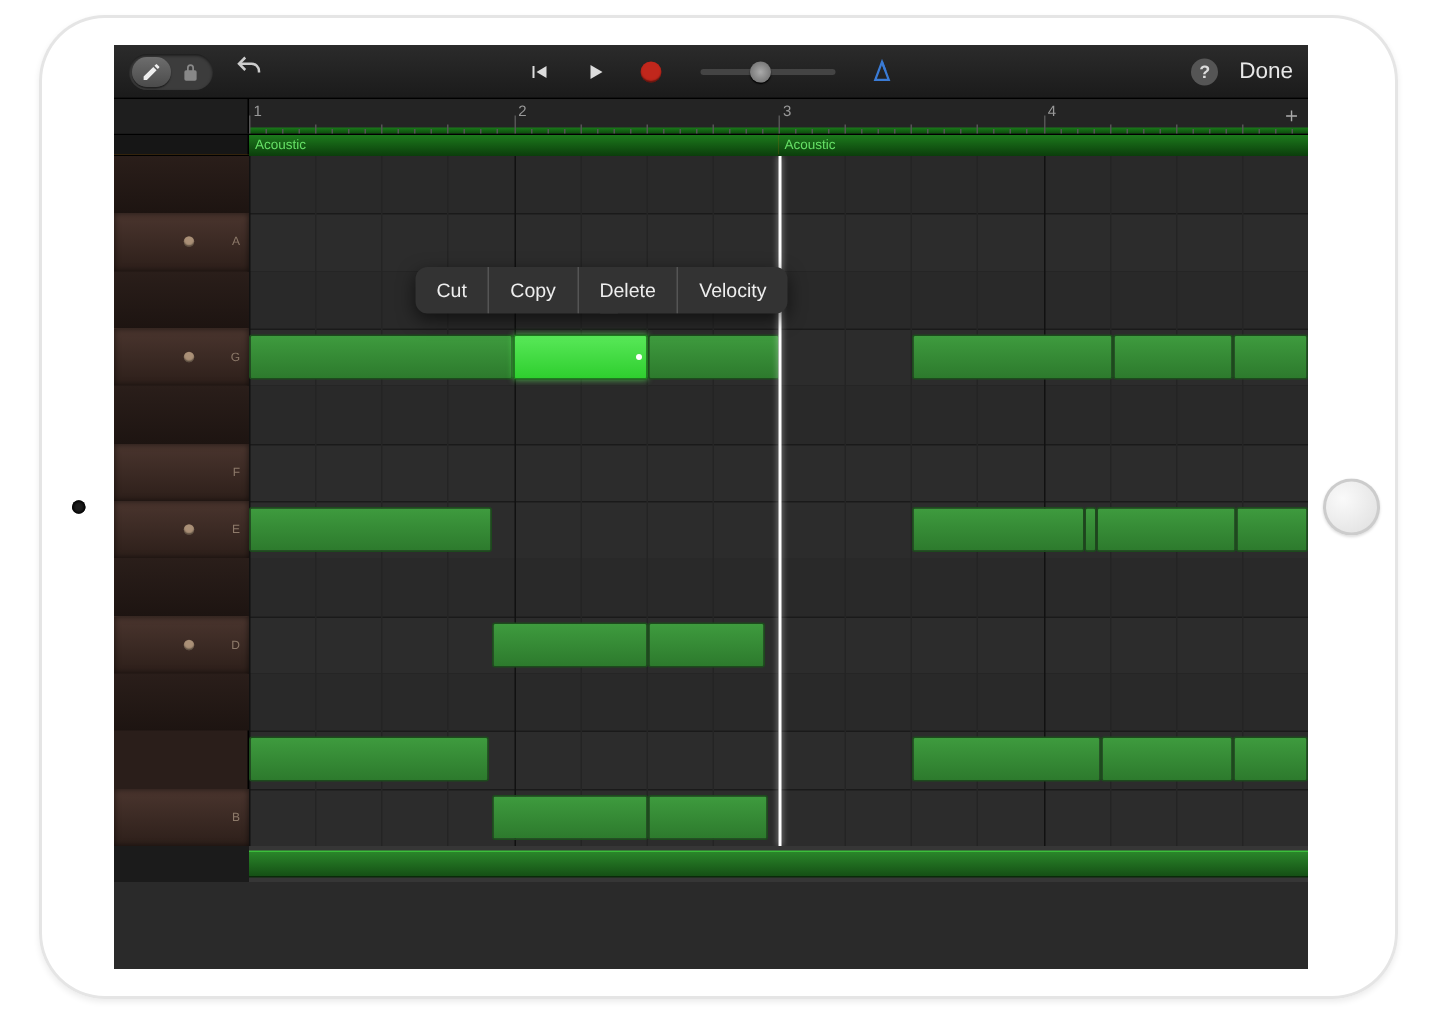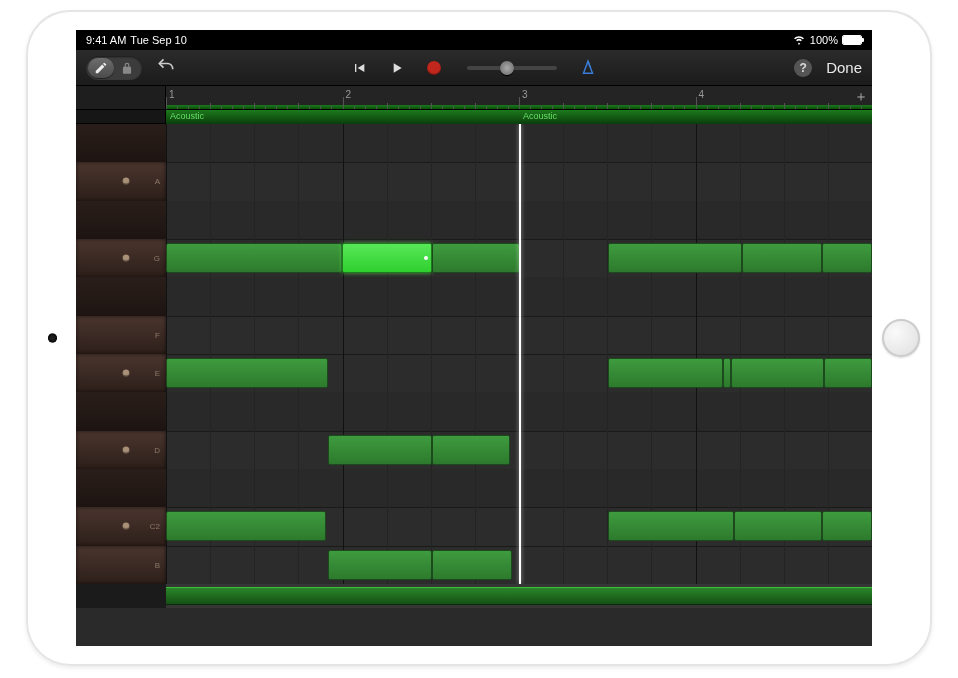--- a/index.html
+++ b/index.html
@@ -119,37 +119,20 @@
 </style>
 </head>
 <body>
 
 <div class="ipad-frame">
   <div class="camera-dot"></div>
   <div class="home-button"></div>
 
   <div class="screen">
 
-    <div class="status-bar">
-      <div class="status-left">
-        <span>9:41 AM</span>
-        <span>Tue Sep 10</span>
-      </div>
-      <div class="status-right">
-        <span>
-          <svg class="ico" viewBox="0 0 24 24" fill="#fff">
-              <path d="M12 18.5a1.5 1.5 0 110 3 1.5 1.5 0 010-3zm-4.95-4.24a7 7 0 019.9 0l-1.77 1.77a4.5 4.5 0 00-6.36 0l-1.77-1.77zM3.5 10.7a12 12 0 0117 0l-1.77 1.77a9.5 9.5 0 00-13.44 0L3.5 10.7z"></path>
-            </svg>
-        </span>
-        <span>100%</span>
-        <span class="battery">
-            <i id="batt-fill" style="width: 100%;"></i>
-          </span>
-      </div>
-    </div>
 
     <div class="toolbar">
       <div class="seg-toggle">
         <div class="seg-half seg-active">
           <svg class="ico" viewBox="0 0 24 24" fill="#eee">
               <path d="M3 17.25V21h3.75L17.81 9.94l-3.75-3.75L3 17.25zM20.71 7.04a1 1 0 000-1.41L18.37 3.29a1 1 0 00-1.41 0l-1.59 1.59 3.75 3.75 1.59-1.59z"></path>
             </svg>
         </div>
         <div class="seg-half">
           <svg class="ico" viewBox="0 0 24 24" fill="#888">
@@ -298,24 +281,20 @@
           <div class="fret-row string" style="top: 229.98px;">
             <div class="fret-dot"></div>
             <div class="fret-lbl">E</div>
           </div>
           <div class="fret-row dark" style="top: 268.31px;"></div>
           <div class="fret-row string" style="top: 306.64px;">
             <div class="fret-dot"></div>
             <div class="fret-lbl">D</div>
           </div>
           <div class="fret-row dark" style="top: 344.97px;"></div>
-          <div class="fret-row string" style="top: 383.3px;">
-            <div class="fret-dot"></div>
-            <div class="fret-lbl">C2</div>
-          </div>
           <div class="fret-row string" style="top: 421.63px;">
             <div class="fret-lbl">B</div>
           </div>
         </div>
       <div class="grid" id="grid">
         <div class="playhead" id="playhead" style="left: 353px;"></div>
       <div class="row-shade dk" style="top: 0px;"></div>
           <div class="hline" style="top: 38.33px;"></div>
           <div class="row-shade" style="top: 38.33px;"></div>
           <div class="hline" style="top: 76.66px;"></div>
@@ -369,20 +348,27 @@
           <div class="note" style="top: 310.64px; left: 162px; width: 104px;"></div>
           <div class="note" style="top: 310.64px; left: 266px; width: 78px;"></div>
           <div class="note" style="top: 387.3px; left: 0px; width: 160px;"></div>
           <div class="note" style="top: 387.3px; left: 442px; width: 126px;"></div>
           <div class="note" style="top: 387.3px; left: 568px; width: 88px;"></div>
           <div class="note" style="top: 387.3px; left: 656px; width: 50px;"></div>
           <div class="note" style="top: 425.63px; left: 162px; width: 104px;"></div>
           <div class="note" style="top: 425.63px; left: 266px; width: 80px;"></div>
         </div>
 
+      <div class="ctx-menu" id="ctxmenu" style="left: 201px; top: 74px;">
+        <div class="ctx-arrow" style="left: 52%;"></div>
+      <div class="ctx-item">Cut</div>
+          <div class="ctx-item">Copy</div>
+          <div class="ctx-item">Delete</div>
+          <div class="ctx-item">Velocity</div>
+        </div>
     </div>
 
 
     <div class="hscroll">
       <div class="gutter"></div>
       <div class="hscroll-thumb"></div>
     </div>
 
   </div>
 </div>

